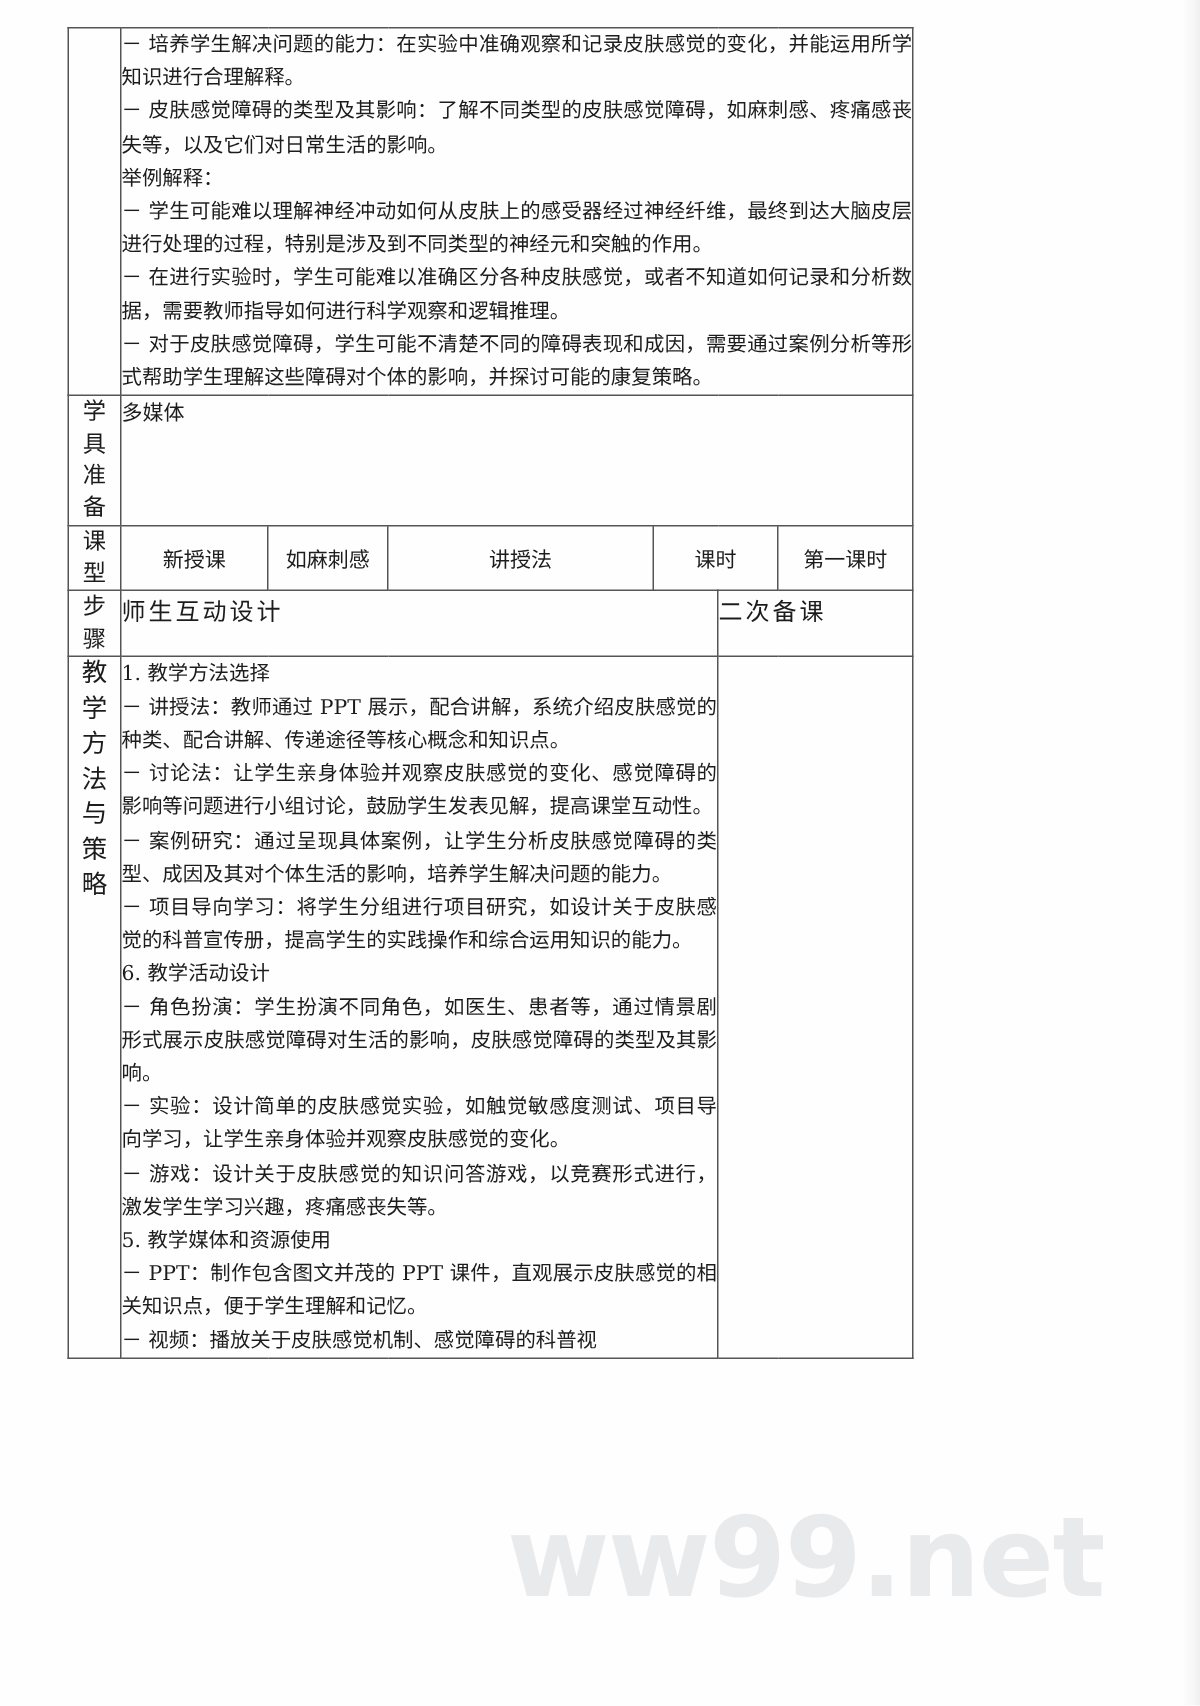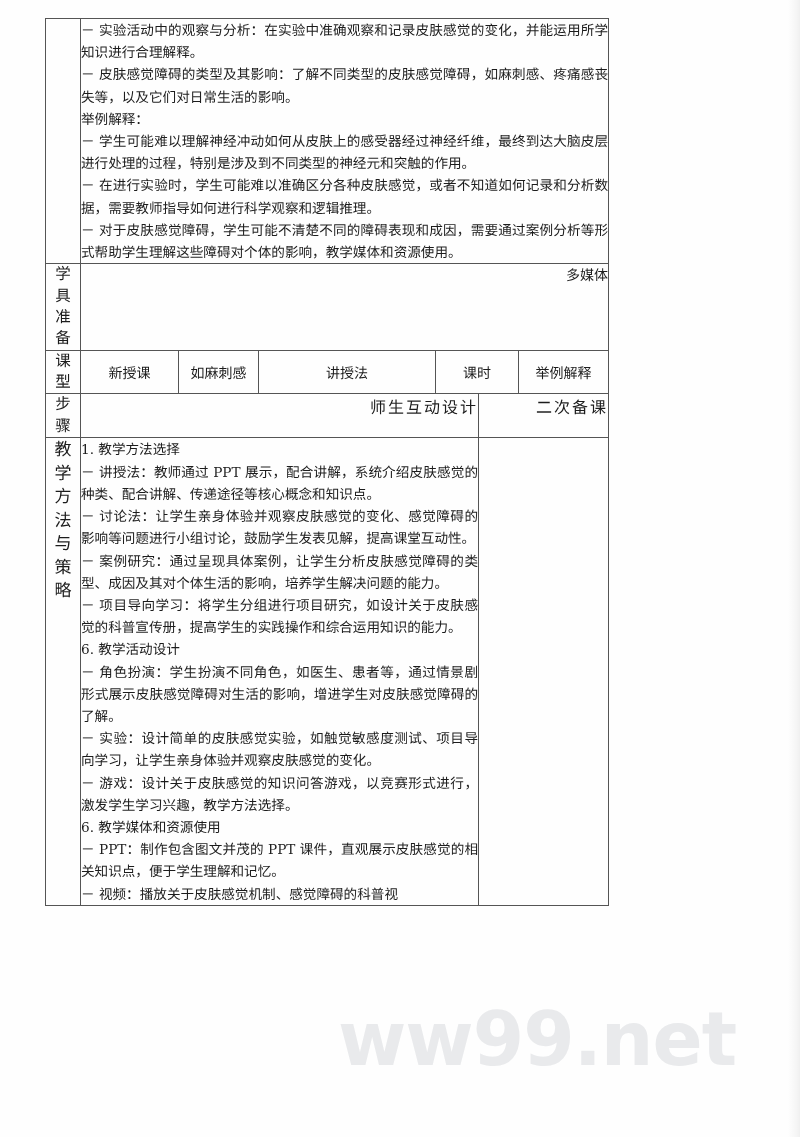--- a/index.html
+++ b/index.html
@@ -102,25 +102,25 @@
     text-align: center;
     vertical-align: middle;
     font-size: 14px;
     padding: 6px 4px;
   }
   .centercell.mid {
     vertical-align: middle;
   }
   .tallcell {
     vertical-align: middle;
-    text-align: right;
+    text-align: left;
     font-size: 14px;
   }
   .hdrcell {
-    text-align: right;
+    text-align: left;
     vertical-align: top;
     font-size: 16px;
     padding-top: 4px;
     letter-spacing: 2px;
   }
   .emptycell { }
 </style>
 </head>
 <body>
 
@@ -138,26 +138,26 @@
       <col style="width:177px">
       <col style="width:43px">
       <col style="width:40px">
       <col style="width:90px">
     </colgroup>
     <tbody>
 
       <tr>
         <td class="vcell emptycell"></td>
         <td class="bodycell" colspan="6">
-          <p>－ 实验活动中的观察与分析：在实验中准确观察和记录皮肤感觉的变化，并能运用所学知识进行合理解释。</p>
+          <p>－ 培养学生解决问题的能力：在实验中准确观察和记录皮肤感觉的变化，并能运用所学知识进行合理解释。</p>
           <p>－ 皮肤感觉障碍的类型及其影响：了解不同类型的皮肤感觉障碍，如麻刺感、疼痛感丧失等，以及它们对日常生活的影响。</p>
           <p>举例解释：</p>
           <p>－ 学生可能难以理解神经冲动如何从皮肤上的感受器经过神经纤维，最终到达大脑皮层进行处理的过程，特别是涉及到不同类型的神经元和突触的作用。</p>
           <p>－ 在进行实验时，学生可能难以准确区分各种皮肤感觉，或者不知道如何记录和分析数据，需要教师指导如何进行科学观察和逻辑推理。</p>
-          <p>－ 对于皮肤感觉障碍，学生可能不清楚不同的障碍表现和成因，需要通过案例分析等形式帮助学生理解这些障碍对个体的影响，教学媒体和资源使用。</p>
+          <p>－ 对于皮肤感觉障碍，学生可能不清楚不同的障碍表现和成因，需要通过案例分析等形式帮助学生理解这些障碍对个体的影响，并探讨可能的康复策略。</p>
         </td>
       </tr>
 
       <tr style="height:78px">
         <td class="vcell">
           <span class="vstack">
             <span>学</span>
             <span>具</span>
             <span>准</span>
             <span>备</span>
@@ -170,21 +170,21 @@
         <td class="vcell">
           <span class="vstack">
             <span>课</span>
             <span>型</span>
           </span>
         </td>
         <td class="centercell mid">新授课</td>
         <td class="centercell mid">如麻刺感</td>
         <td class="centercell mid">讲授法</td>
         <td class="centercell mid" colspan="2">课时</td>
-        <td class="centercell mid">举例解释</td>
+        <td class="centercell mid">第一课时</td>
       </tr>
 
       <tr style="height:44px">
         <td class="vcell">
           <span class="vstack">
             <span>步</span>
             <span>骤</span>
           </span>
         </td>
         <td class="hdrcell" colspan="4">师生互动设计</td>
@@ -203,24 +203,24 @@
             <span>略</span>
           </span>
         </td>
         <td class="bodycell" colspan="4">
           <p>1. 教学方法选择</p>
           <p>－ 讲授法：教师通过 PPT 展示，配合讲解，系统介绍皮肤感觉的种类、配合讲解、传递途径等核心概念和知识点。</p>
           <p>－ 讨论法：让学生亲身体验并观察皮肤感觉的变化、感觉障碍的影响等问题进行小组讨论，鼓励学生发表见解，提高课堂互动性。</p>
           <p>－ 案例研究：通过呈现具体案例，让学生分析皮肤感觉障碍的类型、成因及其对个体生活的影响，培养学生解决问题的能力。</p>
           <p>－ 项目导向学习：将学生分组进行项目研究，如设计关于皮肤感觉的科普宣传册，提高学生的实践操作和综合运用知识的能力。</p>
           <p>6. 教学活动设计</p>
-          <p>－ 角色扮演：学生扮演不同角色，如医生、患者等，通过情景剧形式展示皮肤感觉障碍对生活的影响，增进学生对皮肤感觉障碍的了解。</p>
+          <p>－ 角色扮演：学生扮演不同角色，如医生、患者等，通过情景剧形式展示皮肤感觉障碍对生活的影响，皮肤感觉障碍的类型及其影响。</p>
           <p>－ 实验：设计简单的皮肤感觉实验，如触觉敏感度测试、项目导向学习，让学生亲身体验并观察皮肤感觉的变化。</p>
-          <p>－ 游戏：设计关于皮肤感觉的知识问答游戏，以竞赛形式进行，激发学生学习兴趣，教学方法选择。</p>
-          <p>6. 教学媒体和资源使用</p>
+          <p>－ 游戏：设计关于皮肤感觉的知识问答游戏，以竞赛形式进行，激发学生学习兴趣，疼痛感丧失等。</p>
+          <p>5. 教学媒体和资源使用</p>
           <p>－ PPT：制作包含图文并茂的 PPT 课件，直观展示皮肤感觉的相关知识点，便于学生理解和记忆。</p>
           <p>－ 视频：播放关于皮肤感觉机制、感觉障碍的科普视</p>
         </td>
         <td class="bodycell" colspan="2"></td>
       </tr>
 
     </tbody>
   </table>
 
 </div>

